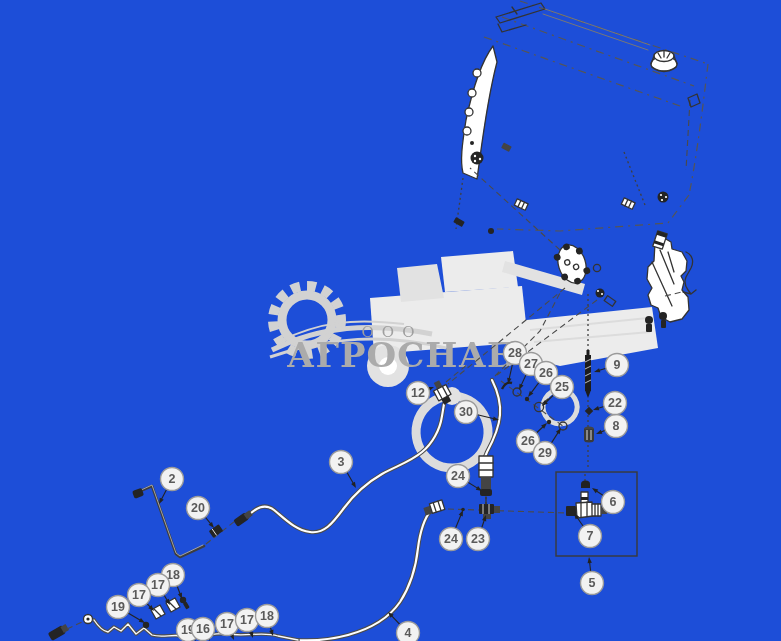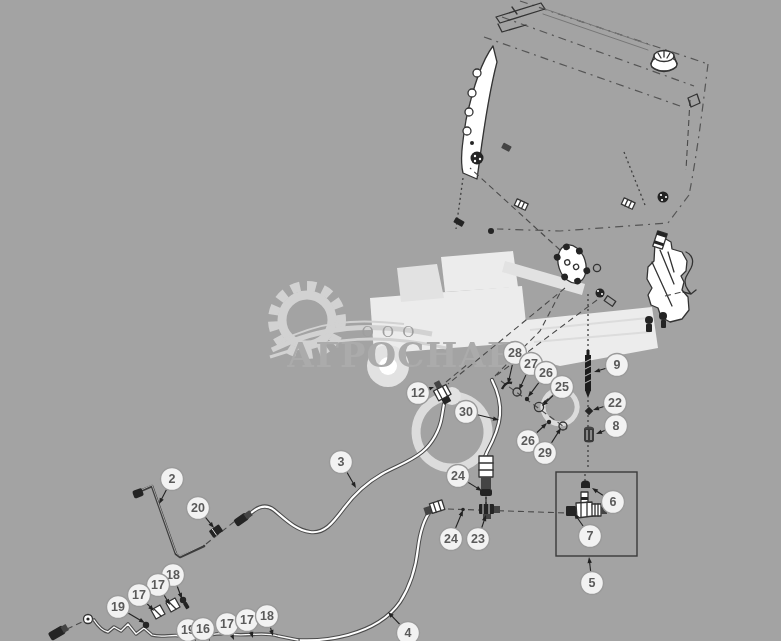--- a/index.html
+++ b/index.html
@@ -1,16 +1,16 @@
 <!DOCTYPE html>
 <html><head>
 <meta charset="utf-8">
 <style>
   html,body{margin:0;padding:0;background:#fff;}
-  .stage{position:relative;width:781px;height:641px;background:#a3a3a3;overflow:hidden;
+  .stage{position:relative;width:781px;height:641px;background:#1d4ed8;overflow:hidden;
          font-family:"Liberation Sans",sans-serif;}
   svg{display:block}
   
   .ln{fill:none;stroke:#333;stroke-width:1.3;stroke-linejoin:round;stroke-linecap:round}
   .lnthin{fill:none;stroke:#777;stroke-width:1;stroke-linecap:round}
   .wt{fill:#fff;stroke:#333;stroke-width:1.3;stroke-linejoin:round}
   .dk{fill:#242424;stroke:none}
   .dk2{fill:#444;stroke:none}
   
   .dash{fill:none;stroke:#4a4a4a;stroke-width:1.1;stroke-dasharray:6 4}

